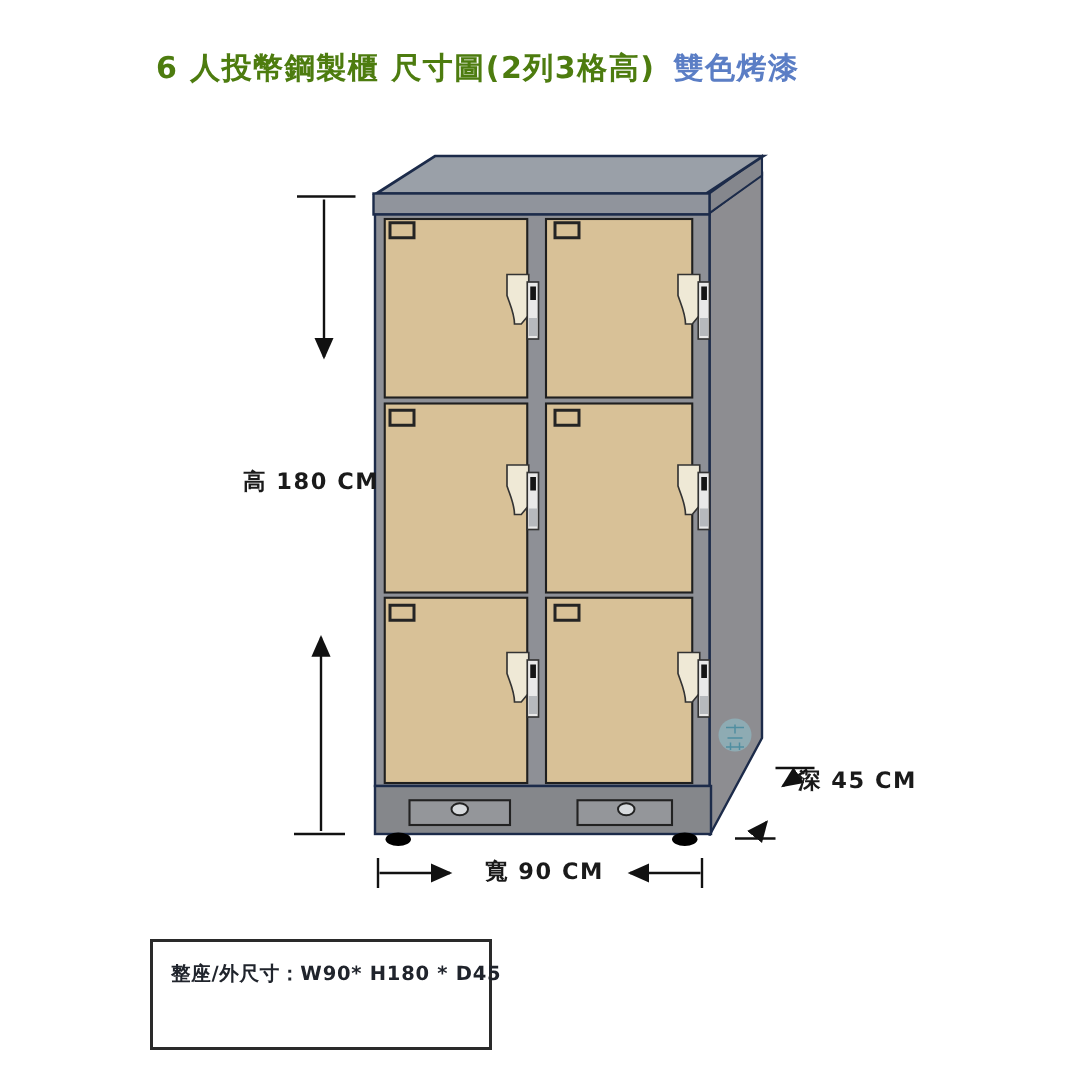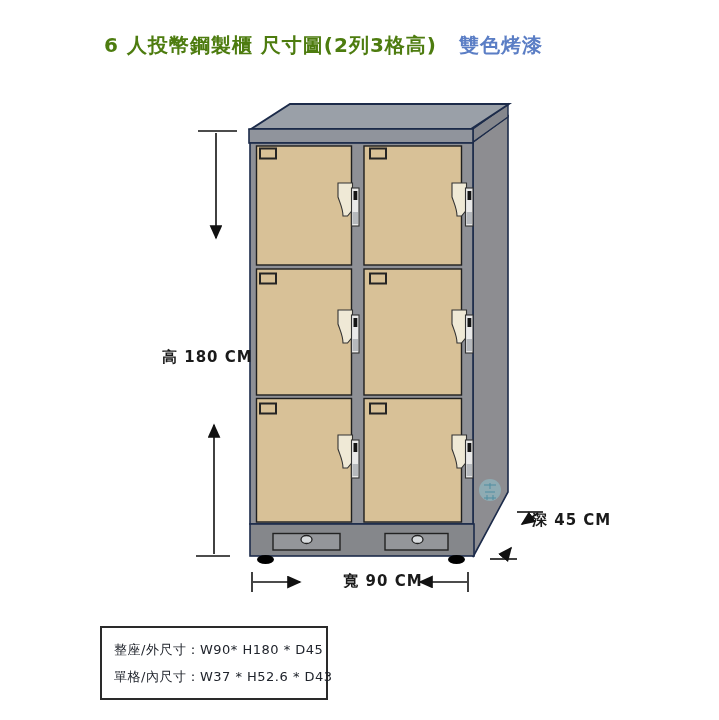--- a/index.html
+++ b/index.html
@@ -5,35 +5,35 @@
   html,body{margin:0;padding:0;background:#ffffff;}
   body{
     width:719px;height:720px;position:relative;overflow:hidden;
     font-family:"DejaVu Sans","Liberation Sans",sans-serif;
   }
   .page-title{
     position:absolute;left:104px;top:32px;width:560px;
     font-size:20px;font-weight:bold;letter-spacing:1px;white-space:nowrap;
   }
   .title-red{color:#4d7c0f;}
-  .title-blue{color:#5b7ec5;margin-left:22px;}
+  .title-blue{color:#5b7ec5;margin-left:12px;}
   .diagram-svg{position:absolute;left:0;top:0;}
   .dim-label{
     position:absolute;color:#1a1a1a;font-size:15px;font-weight:600;
     letter-spacing:1px;white-space:nowrap;
   }
-  .height-label{left:162px;top:312px;margin-top:36px;}
-  .width-label{left:318px;top:572px;width:90px;text-align:center;margin-left:20px;}
+  .height-label{left:162px;top:312px;}
+  .width-label{left:318px;top:572px;width:90px;text-align:center;}
   .depth-label{left:532px;top:511px;}
   .spec-box{
     position:absolute;left:100px;top:626px;width:212px;height:62px;
     border:2px solid #2a2a2a;padding:8px 0 0 12px;
   }
   .spec-row{
-    color:#20242c;font-size:13px;font-weight:400;letter-spacing:0.5px;
+    color:#20242c;font-size:13px;font-weight:700;letter-spacing:0.5px;
     line-height:27px;white-space:nowrap;
   }
 </style>
 </head>
 <body>
 
 <div class="page-title">
   <span class="title-red">6 人投幣鋼製櫃 尺寸圖(2列3格高)</span><span class="title-blue">雙色烤漆</span>
 </div>
 
@@ -158,14 +158,13 @@
     <line x1="490" y1="559" x2="517" y2="559"></line>
   </g>
 </svg>
 
 <div class="dim-label height-label">高 180 CM</div>
 <div class="dim-label width-label">寬 90 CM</div>
 <div class="dim-label depth-label">深 45 CM</div>
 
 <div class="spec-box">
   <div class="spec-row">整座/外尺寸：W90* H180 * D45</div>
-  <div class="spec-row">單格/內尺寸：W37 * H52.6 * D43</div>
 </div>
 
 </body></html>

